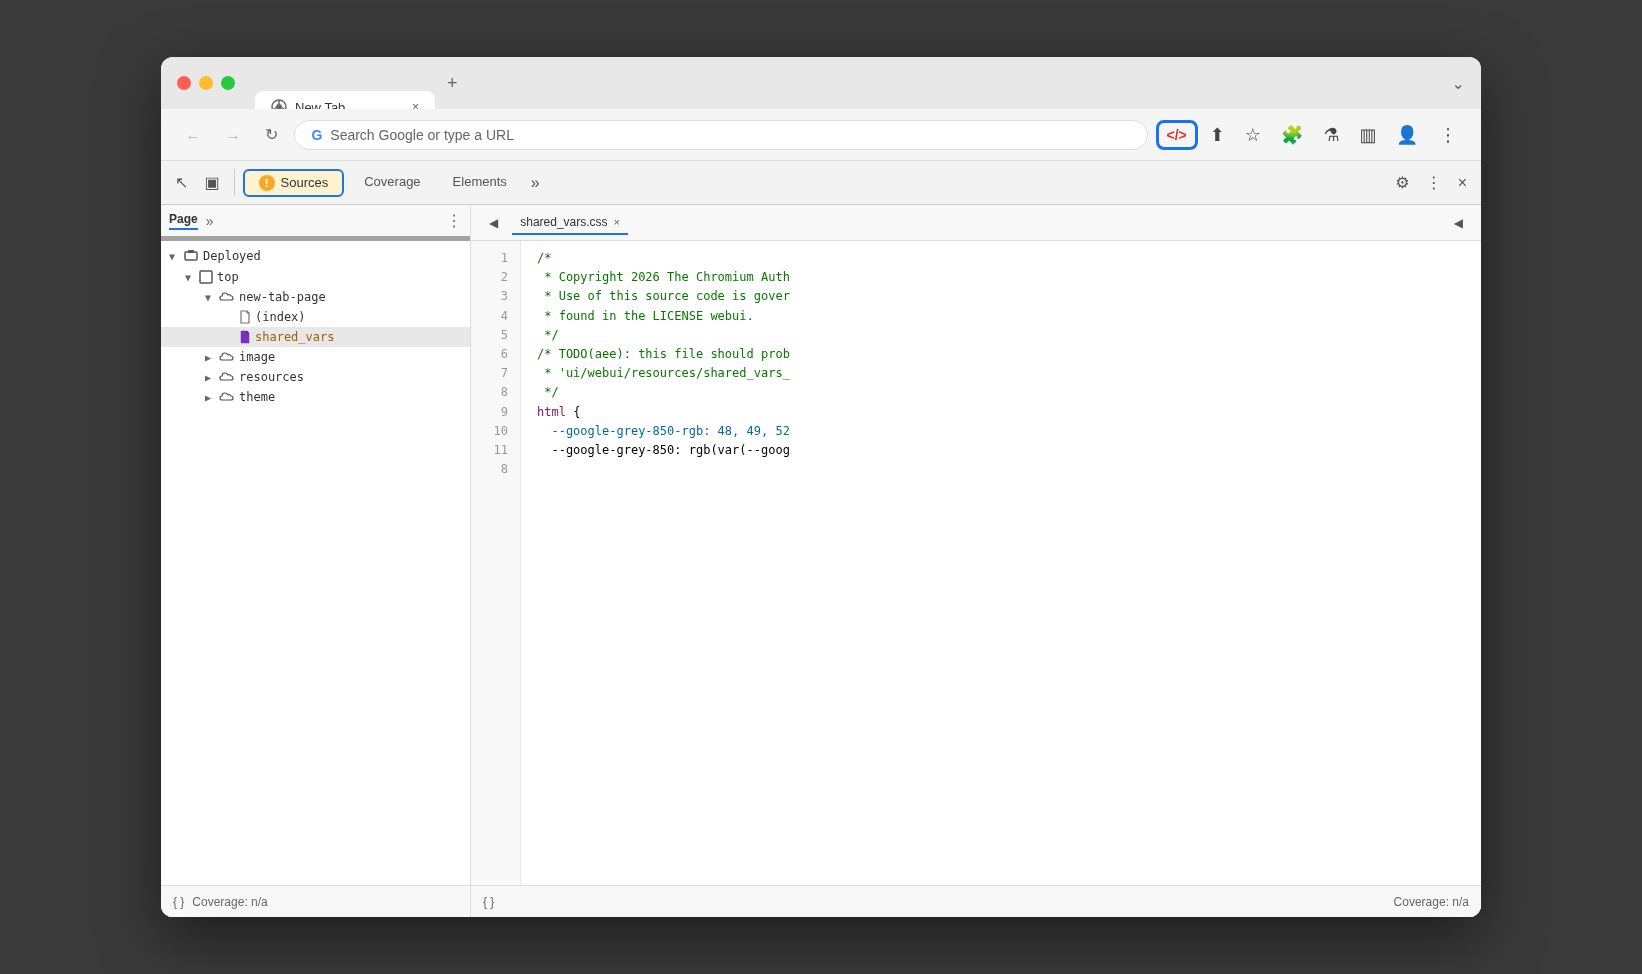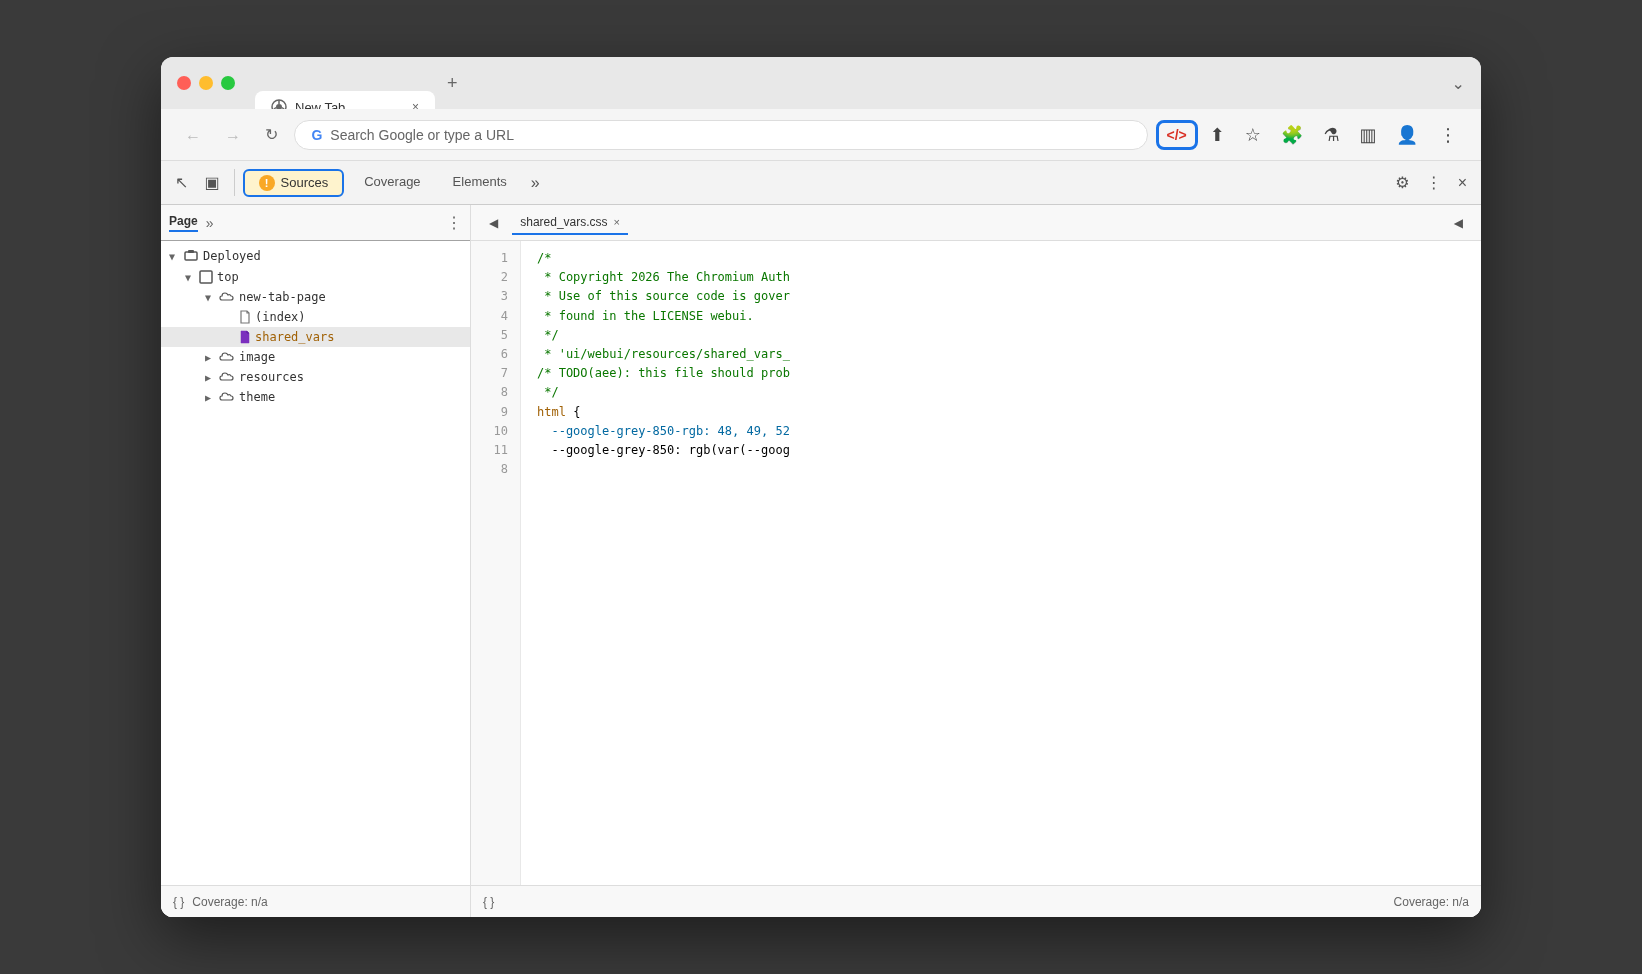--- a/index.html
+++ b/index.html
@@ -227,21 +227,21 @@
       border-right: 1px solid #ddd;
       display: flex;
       flex-direction: column;
       background: #fff;
     }
     .sources-header {
       height: 36px;
       display: flex;
       align-items: center;
       padding: 0 8px;
-      border-bottom: 1px solid #a3a3a3;
+      border-bottom: 5px solid #a3a3a3;
       gap: 8px;
       background: #f8f8f8;
     }
     .sources-header-title {
       font-size: 12px;
       font-weight: 600;
       color: #333;
       border-bottom: 2px solid #1a73e8;
       padding-bottom: 2px;
     }
@@ -330,21 +330,21 @@
       padding: 8px 16px;
       font-family: 'Menlo', 'Monaco', monospace;
       font-size: 12px;
       overflow: hidden;
     }
     .code-line {
       line-height: 1.6;
       white-space: pre;
     }
     .c-green { color: #0a7700; }
-    .c-purple { color: #a16207; }
+    .c-purple { color: #701a75; }
     .c-blue { color: #0369a1; }
     .editor-footer {
       height: 32px;
       display: flex;
       align-items: center;
       padding: 0 12px;
       border-top: 1px solid #ddd;
       background: #f8f8f8;
       font-size: 12px;
       color: #666;
@@ -550,22 +550,22 @@
             <div class="line-number">11</div>
             <div class="line-number">8</div>
           </div>
           <div class="code-lines">
             <div class="code-line c-green">/*</div>
             <div class="code-line c-green"> * Copyright 2026 The Chromium Auth</div>
             <div class="code-line c-green"> * Use of this source code is gover</div>
             <div class="code-line c-green"> * found in the LICENSE webui.</div>
             <div class="code-line c-green"> */</div>
             <div class="code-line"></div>
+            <div class="code-line c-green">/* TODO(aee): this file should prob</div>
             <div class="code-line c-green"> * 'ui/webui/resources/shared_vars_</div>
-            <div class="code-line c-green">/* TODO(aee): this file should prob</div>
             <div class="code-line c-green"> */</div>
             <div class="code-line"><span class="c-purple">html</span><span> {</span></div>
             <div class="code-line c-blue">  --google-grey-850-rgb: 48, 49, 52</div>
             <div class="code-line">  --google-grey-850: rgb(var(--goog</div>
           </div>
         </div>
         <div class="editor-footer">
           <span>{ }</span>
           <span>Coverage: n/a</span>
         </div>

